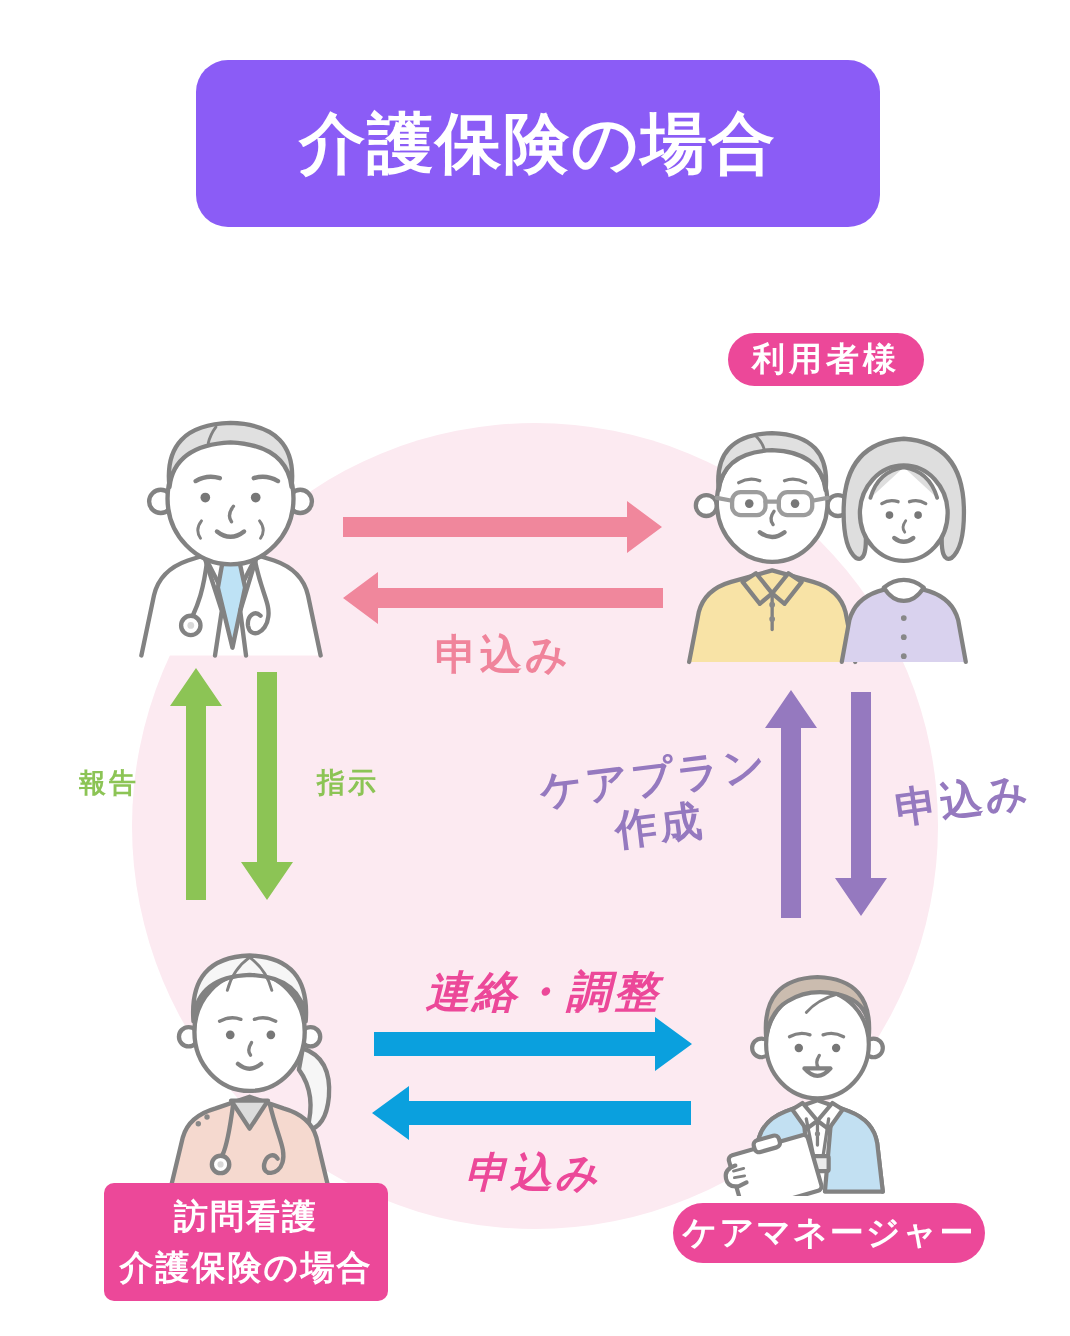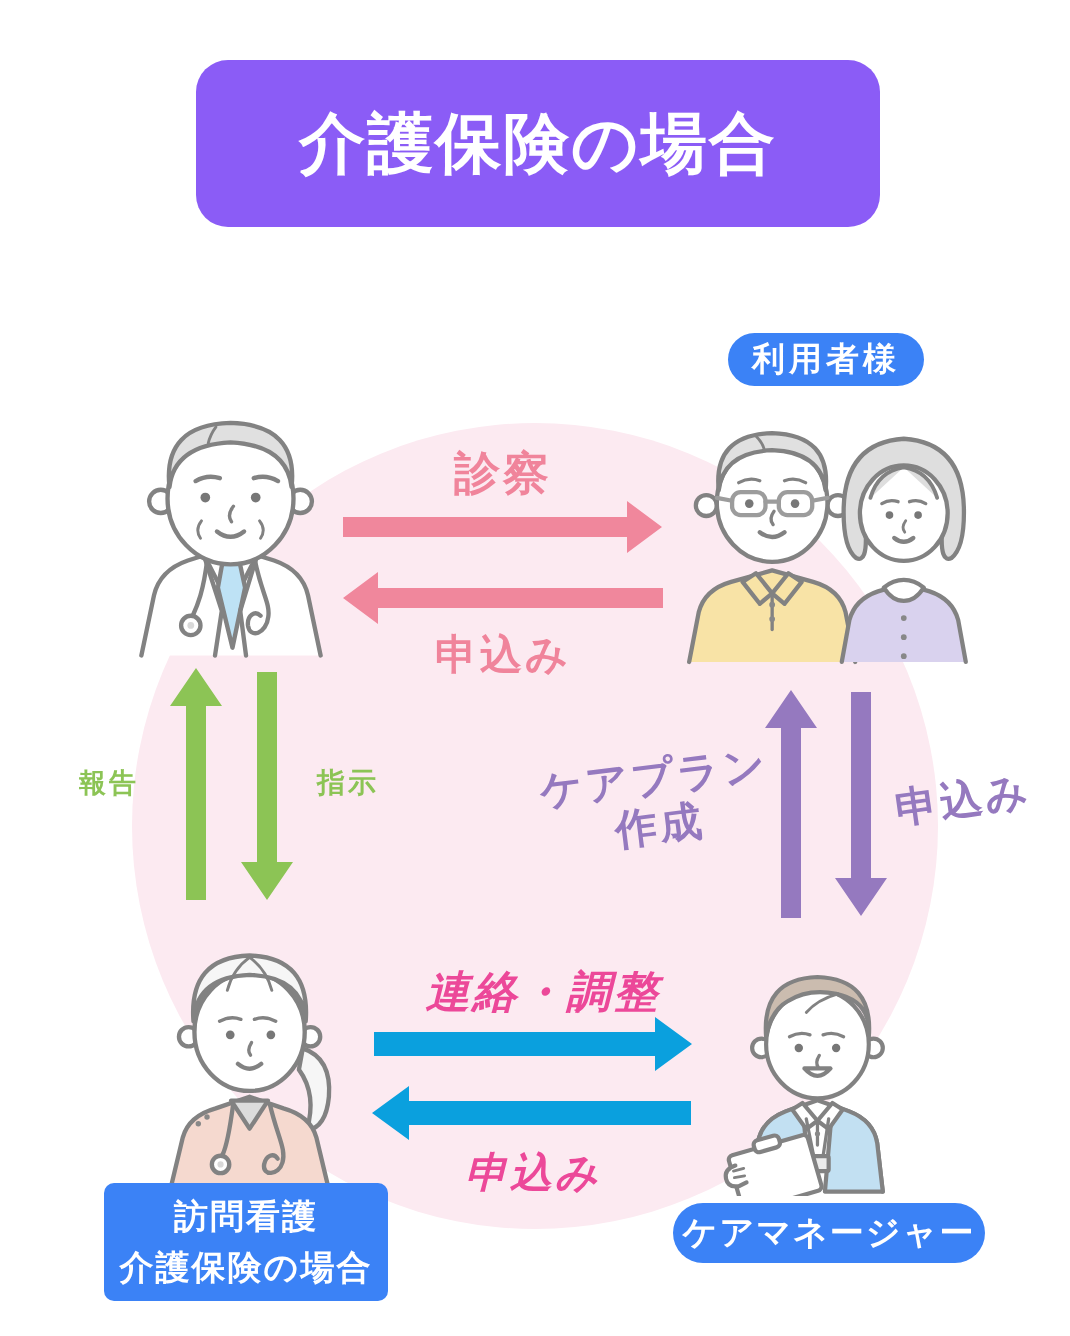--- a/index.html
+++ b/index.html
@@ -8,21 +8,21 @@
   .bg-circle{position:absolute;left:132px;top:423px;width:806px;height:806px;border-radius:50%;background:#FCEAF1;}
   .title-banner{
     position:absolute;left:196px;top:60px;width:684px;height:167px;
     background:#8b5cf6;border-radius:32px;
     display:flex;align-items:center;justify-content:center;
   }
   .title-banner .title-text{
     color:#ffffff;font-size:66px;font-weight:700;letter-spacing:2px;white-space:nowrap;
   }
   .badge{
-    position:absolute;background:#3b82f6;color:#ffffff;font-weight:700;
+    position:absolute;background:#ec4899;color:#ffffff;font-weight:700;
     display:flex;align-items:center;justify-content:center;text-align:right;
   }
   .badge-users{left:728px;top:333px;width:196px;height:53px;border-radius:27px;font-size:33px;letter-spacing:4px;}
   .badge-station{left:104px;top:1183px;width:284px;height:118px;border-radius:10px;font-size:34px;letter-spacing:2px;line-height:1.5;flex-direction:column;}
   .badge-cm{left:673px;top:1203px;width:312px;height:60px;border-radius:30px;font-size:34px;letter-spacing:2px;}
   .arrow-label{
     position:absolute;font-weight:700;white-space:nowrap;
     transform:translate(-50%,-50%);letter-spacing:3px;
   }
   .lbl-pink{color:#F0849B;}
@@ -64,21 +64,20 @@
 
     <polygon fill="#9579BF" points="781,918 781,728 765,728 791,690 817,728 801,728 801,918"></polygon>
 
     <polygon fill="#9579BF" points="851,692 851,878 835,878 861,916 887,878 871,878 871,692"></polygon>
 
     <polygon fill="#0AA0DE" points="374,1032 655,1032 655,1017 692,1044 655,1071 655,1056 374,1056"></polygon>
 
     <polygon fill="#0AA0DE" points="691,1101 409,1101 409,1086 372,1113 409,1140 409,1125 691,1125"></polygon>
   </svg>
 
-  <div class="arrow-label lbl-pink lbl-exam">診察</div>
   <div class="arrow-label lbl-pink lbl-apply-doctor">申込み</div>
   <div class="arrow-label lbl-green lbl-report">報告</div>
   <div class="arrow-label lbl-green lbl-instruction">指示</div>
   <div class="arrow-label lbl-purple lbl-careplan">
     <div>ケアプラン</div>
     <div>作成</div>
   </div>
   <div class="arrow-label lbl-purple lbl-apply-cm">申込み</div>
   <div class="arrow-label lbl-blue lbl-contact">連絡・調整</div>
   <div class="arrow-label lbl-blue lbl-apply-station">申込み</div>

